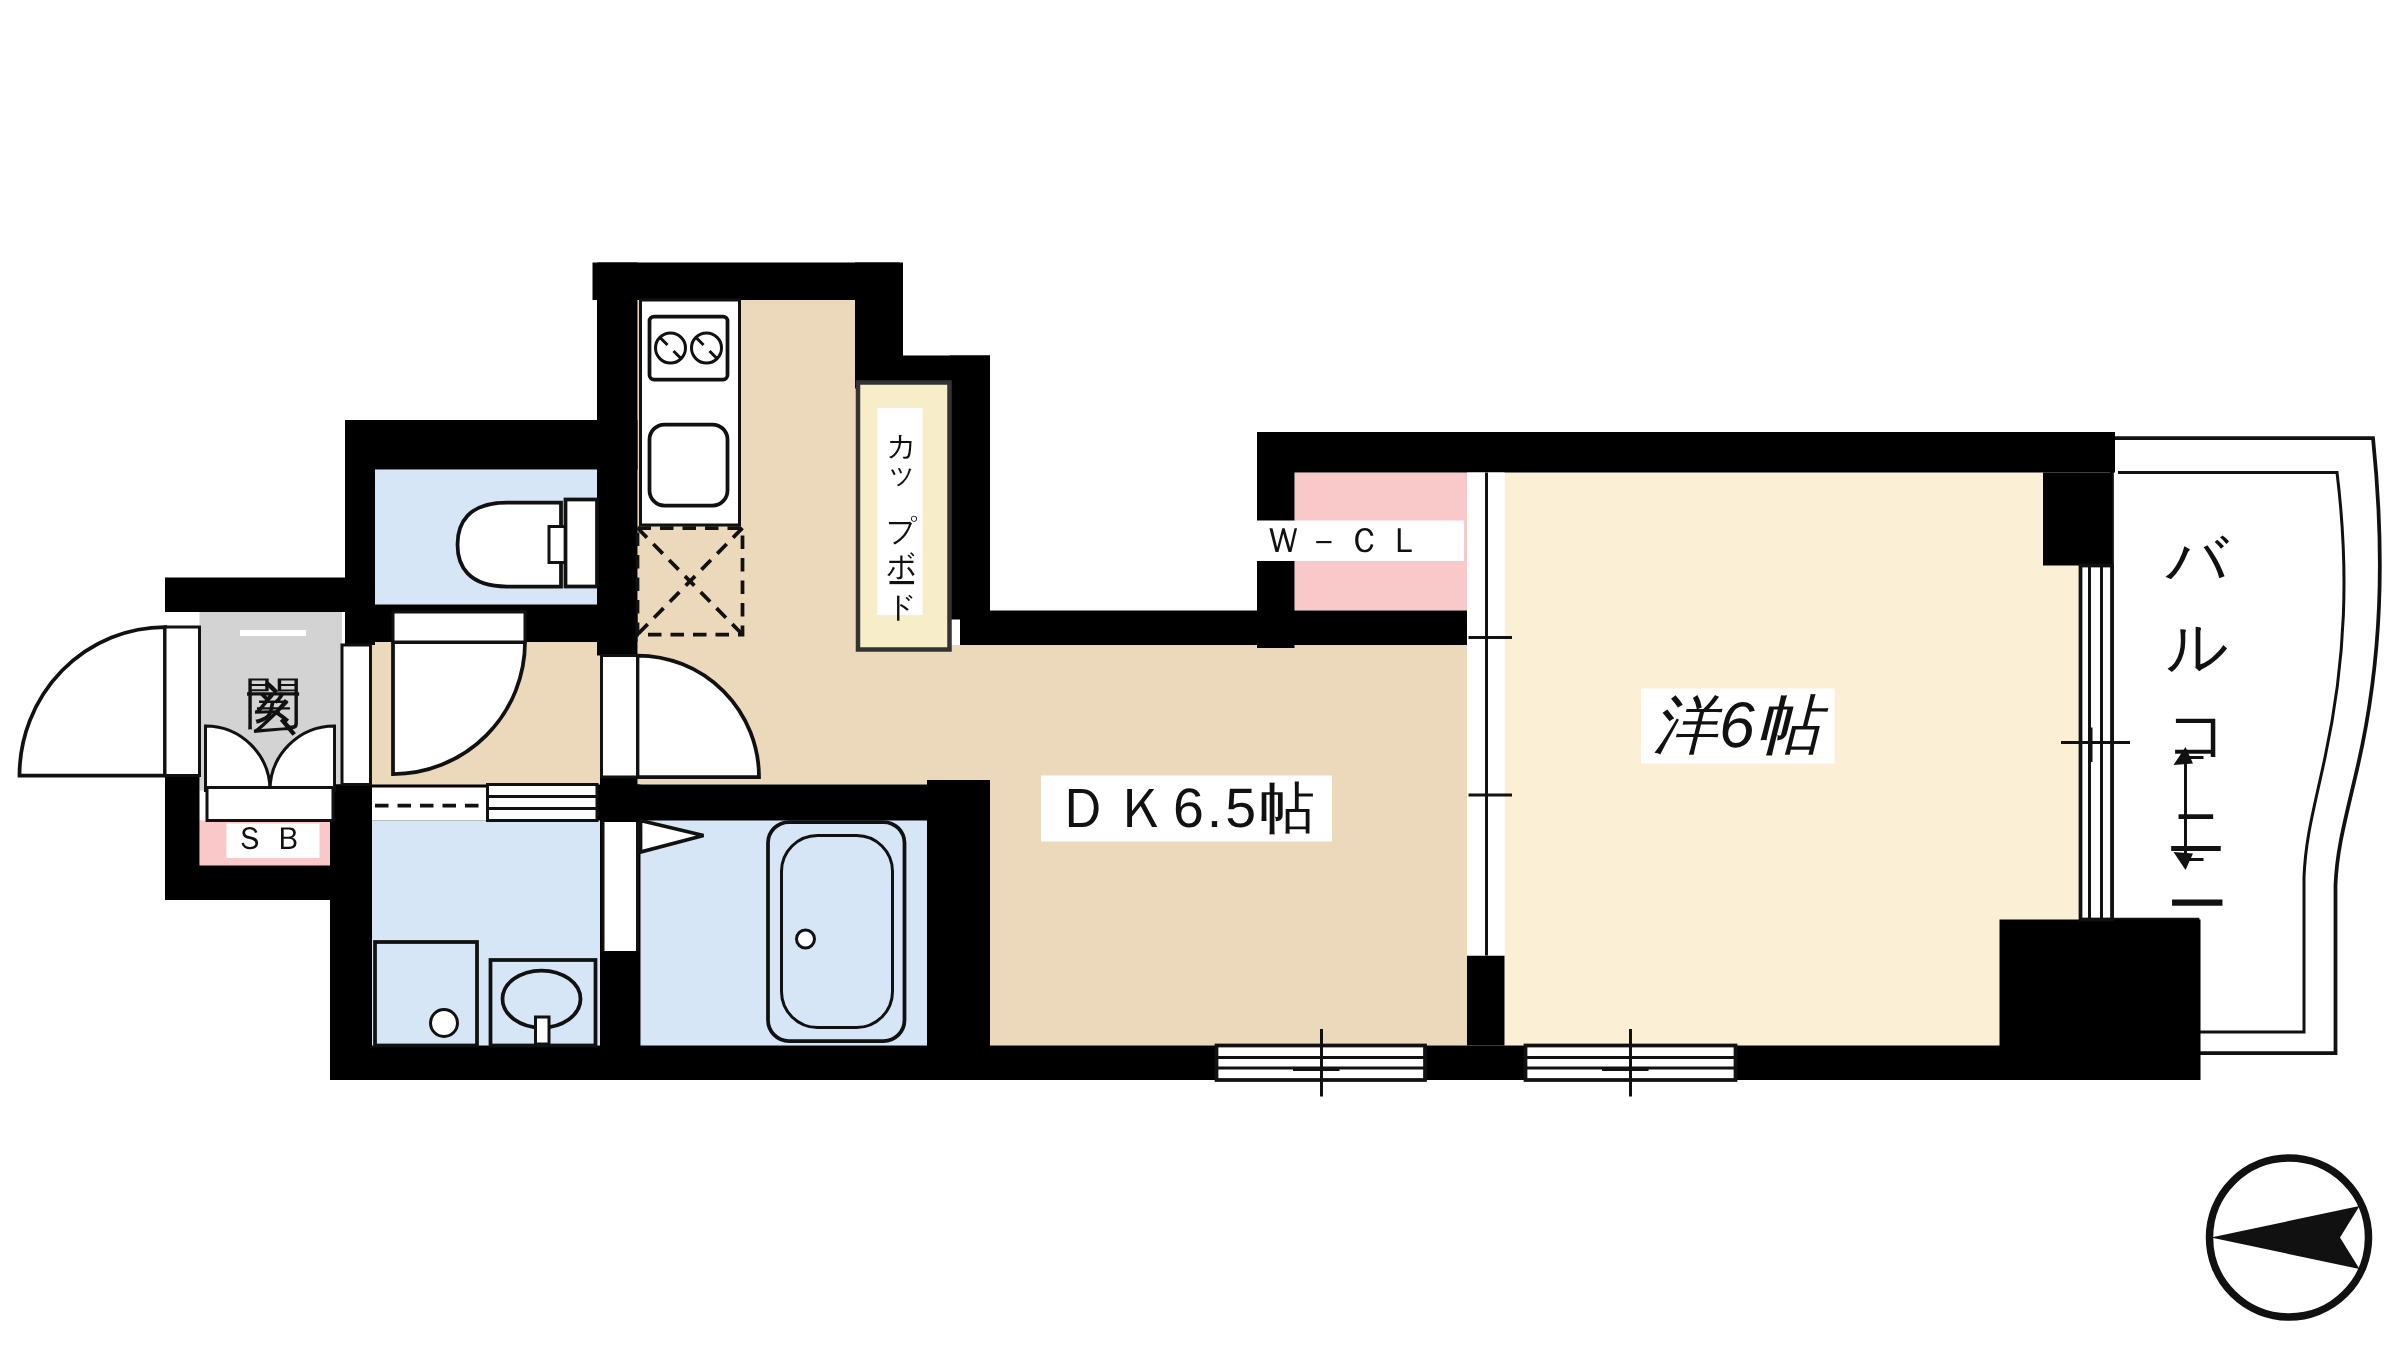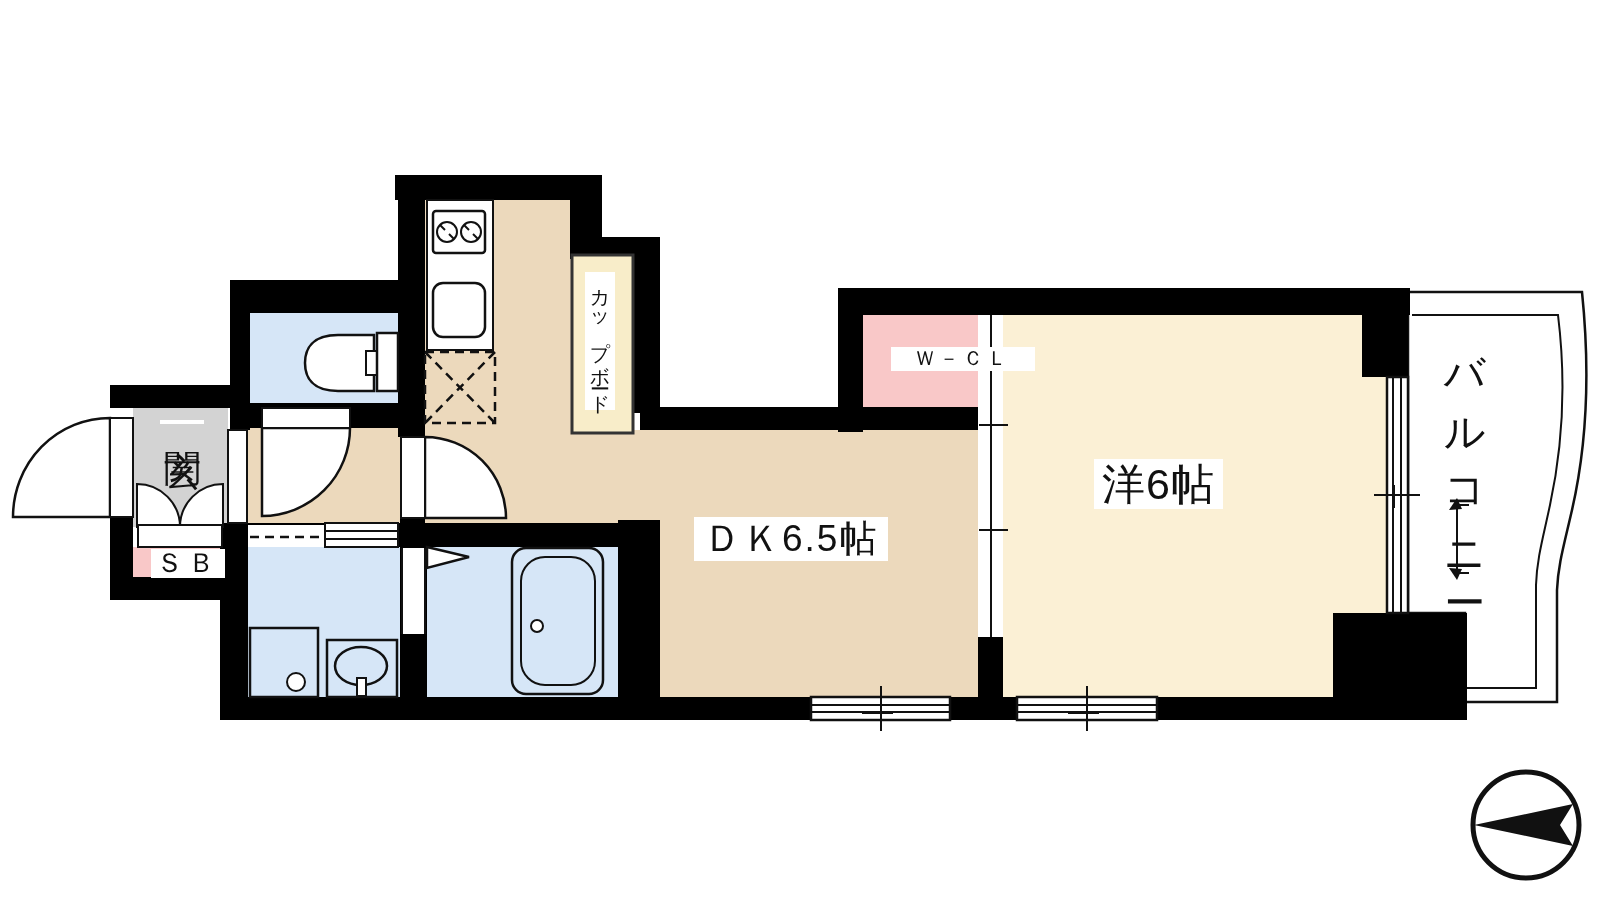--- a/index.html
+++ b/index.html
@@ -30,25 +30,25 @@
   .f-room{fill:var(--c-floor_room);}
   .f-wet{fill:var(--c-floor_wet);}
   .f-genkan{fill:var(--c-floor_genkan);}
   .f-pink{fill:var(--c-closet_pink);}
   .f-cup{fill:var(--c-cupboard_cream);stroke:#333;stroke-width:3;}
 
   .lbl{position:absolute;background:var(--c-label_bg);line-height:1.08;white-space:nowrap;}
   .lbl.clear{background:transparent;}
   .vert{writing-mode:vertical-rl;text-orientation:upright;}
   .lbl-genkan{left:160px;top:420px;font-size:37px;padding:2px 2px;}
-  .lbl-sb{left:151px;top:549px;font-size:27px;letter-spacing:5px;padding:0 5px;}
+  .lbl-sb{left:151px;top:549px;font-size:21px;letter-spacing:5px;padding:0 5px;}
   .lbl-cup{left:585px;top:272px;font-size:20px;letter-spacing:3px;padding:3px 4px;}
   .lbl-dk{left:694px;top:517px;font-size:37px;letter-spacing:2px;padding:2px 10px;}
-  .lbl-wcl{left:891px;top:347px;font-size:20px;letter-spacing:4px;padding:1px 24px;}
-  .lbl-room{left:1094px;top:459px;font-size:43px;letter-spacing:1px;padding:2px 8px;}
+  .lbl-wcl{left:820px;top:347px;font-size:23px;letter-spacing:4px;padding:1px 24px;}
+  .lbl-room{left:1094px;top:459px;font-size:43px;letter-spacing:1px;padding:2px 8px;font-style:italic;}
   .lbl-balcony{left:1443px;top:327px;font-size:41px;letter-spacing:17px;padding:0;}
 </style>
 </head>
 <body>
 
 <div id="plan">
 
 <svg viewBox="0 0 1600 900">
 
   <g>

